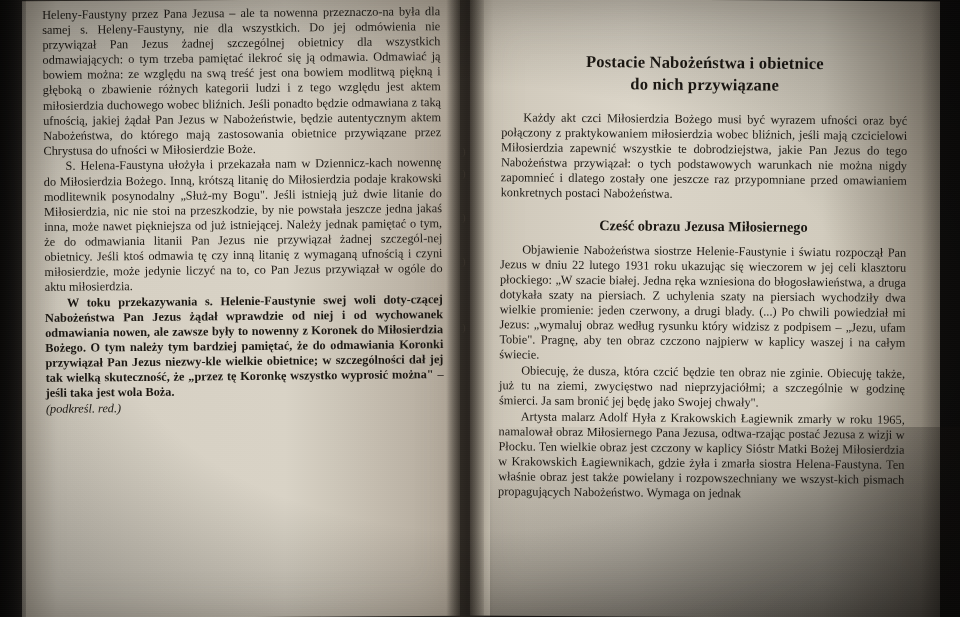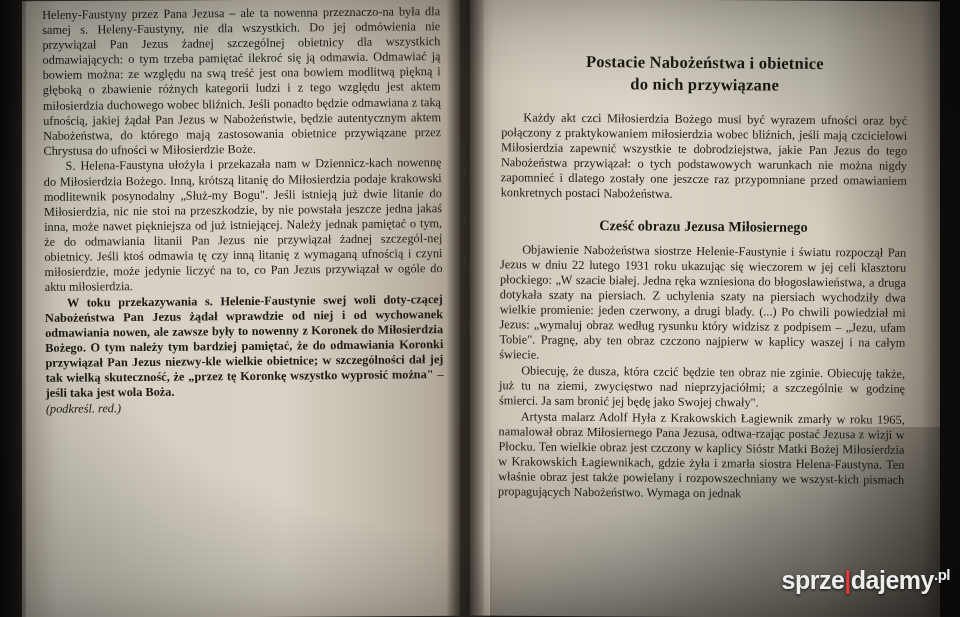--- a/index.html
+++ b/index.html
@@ -205,17 +205,14 @@
   </div>
 
   <div class="edge-marks">
     )<br>)<br>&nbsp;<br>)<br>&nbsp;<br>)<br>&nbsp;<br>&nbsp;<br>)
   </div>
 
   <div class="dark-fade"></div>
   <div class="vignette"></div>
   <div class="grain"></div>
 
-  <div class="watermark">
-    <span>sprze</span><span class="dot">|</span><span>dajemy</span><span class="tld">.pl</span>
-  </div>
 
 </div>
 
 </body></html>

